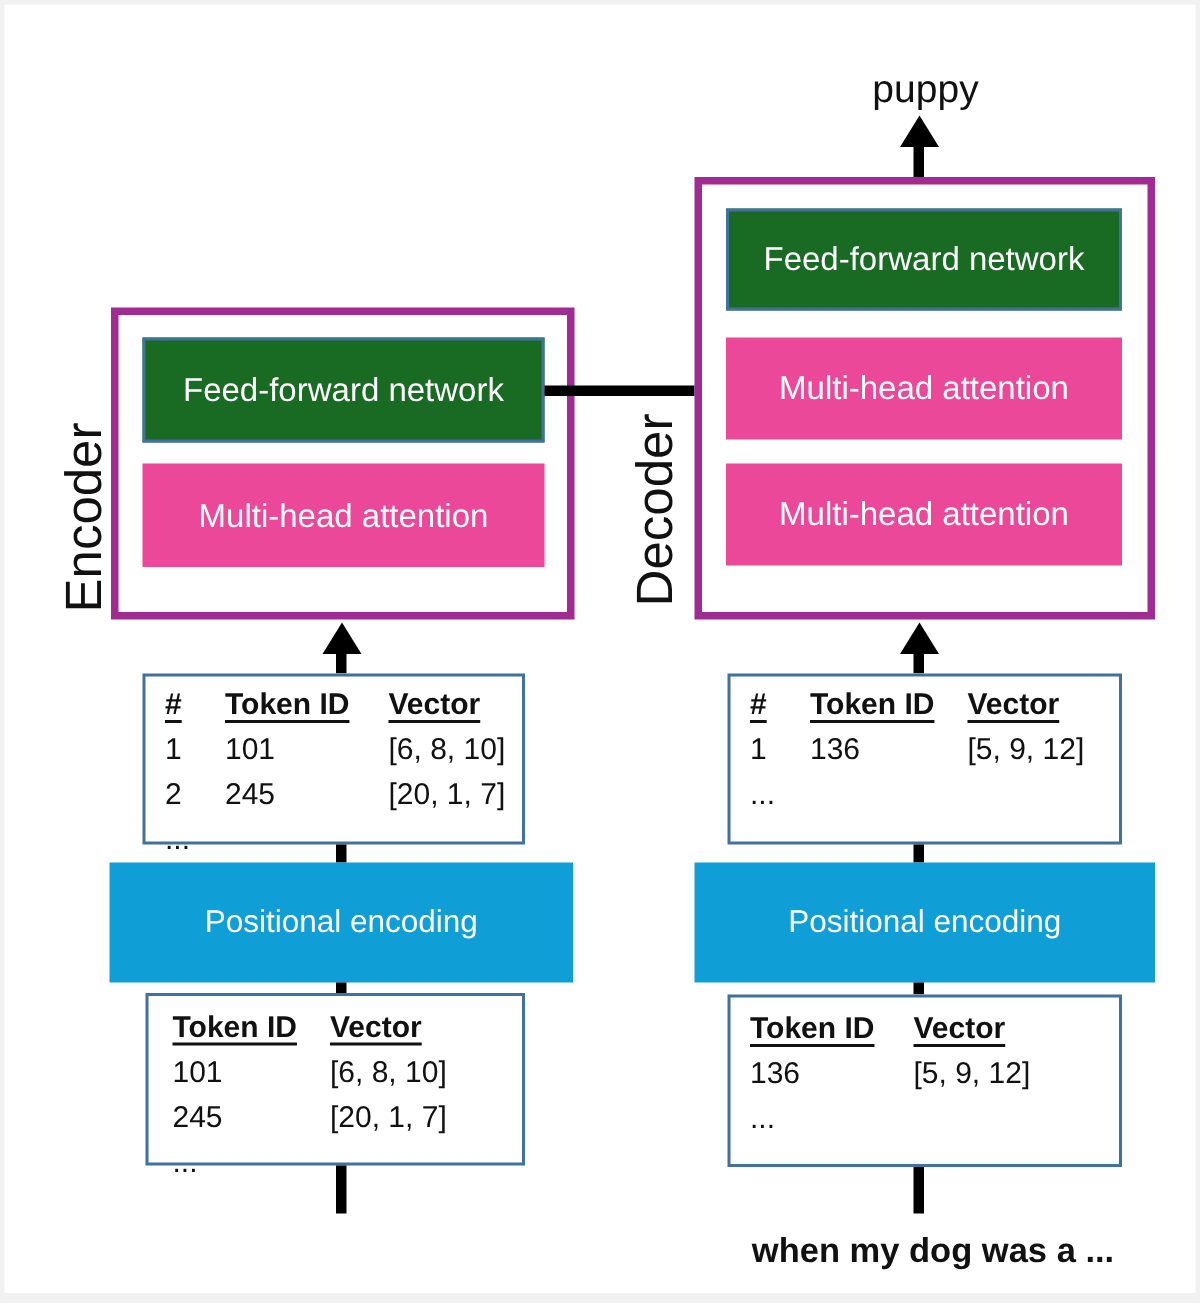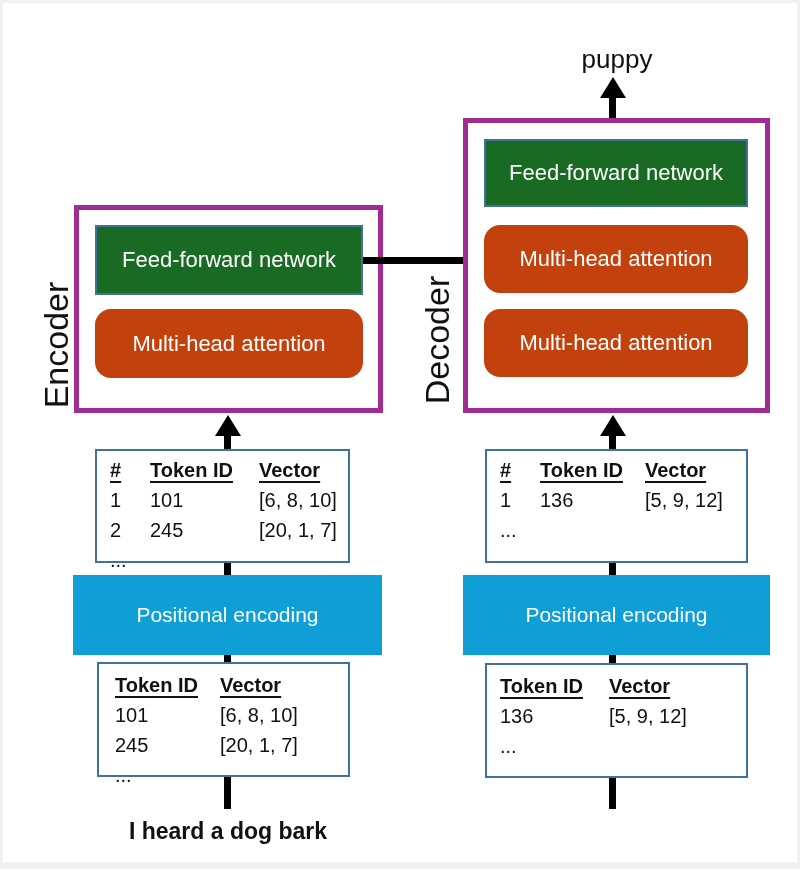--- a/index.html
+++ b/index.html
@@ -9,21 +9,21 @@
   }
   .abs{position:absolute;}
   
   .frame{background:#F1F1F1;}
   
   .pbox{border:5px solid #A02B93;background:#FFFFFF;box-sizing:border-box;}
   
   .cbox{display:flex;align-items:center;justify-content:center;color:#FFFFFF;
         font-size:22px;box-sizing:border-box;}
   .green{background:#196B24;border:2px solid #41719C;}
-  .teal{background:#c2410c;border-radius:16px;}
+  .teal{background:#ec4899;}
   
   .pe{background:#0F9ED5;color:#FFFFFF;font-size:21px;display:flex;
       align-items:center;justify-content:center;}
   
   .tbl{background:#FFFFFF;border:2px solid #41719C;box-sizing:border-box;
        font-size:20px;line-height:30px;}
   .trow{display:flex;}
   .hdr span{font-weight:bold;text-decoration:underline;
             text-decoration-thickness:2px;text-underline-offset:4px;}
   .t-lu{padding:4px 0 0 13px;}  .t-lu .c0{width:40px;} .t-lu .c1{width:109px;}
@@ -106,21 +106,20 @@
       <span class="c1">245</span>
       <span>[20, 1, 7]</span>
     </div>
     <div class="trow">
       <span>...</span>
     </div>
   </div>
 
   <div class="stem" style="left:224px;top:777px;height:32px;"></div>
 
-  <div class="abs sentence" style="left:78px;top:818px;width:300px;">I heard a dog bark</div>
 
   <div class="hstem" style="left:363px;top:257px;width:104px;"></div>
   <div class="ah-right" style="left:466px;top:247px;"></div>
 
   <div class="abs word" style="left:517px;top:44px;width:200px;">puppy</div>
   <div class="ah-up" style="left:600px;top:77px;"></div>
   <div class="stem" style="left:609px;top:96px;height:22px;"></div>
 
   <div class="abs side-label" style="left:357px;top:320px;">Decoder</div>
 
@@ -163,14 +162,15 @@
       <span class="c1">136</span>
       <span>[5, 9, 12]</span>
     </div>
     <div class="trow">
       <span>...</span>
     </div>
   </div>
 
   <div class="stem" style="left:609px;top:778px;height:31px;"></div>
 
+  <div class="abs sentence" style="left:472px;top:820px;width:300px;">when my dog was a ...</div>
 
 </div>
 
 </body></html>

